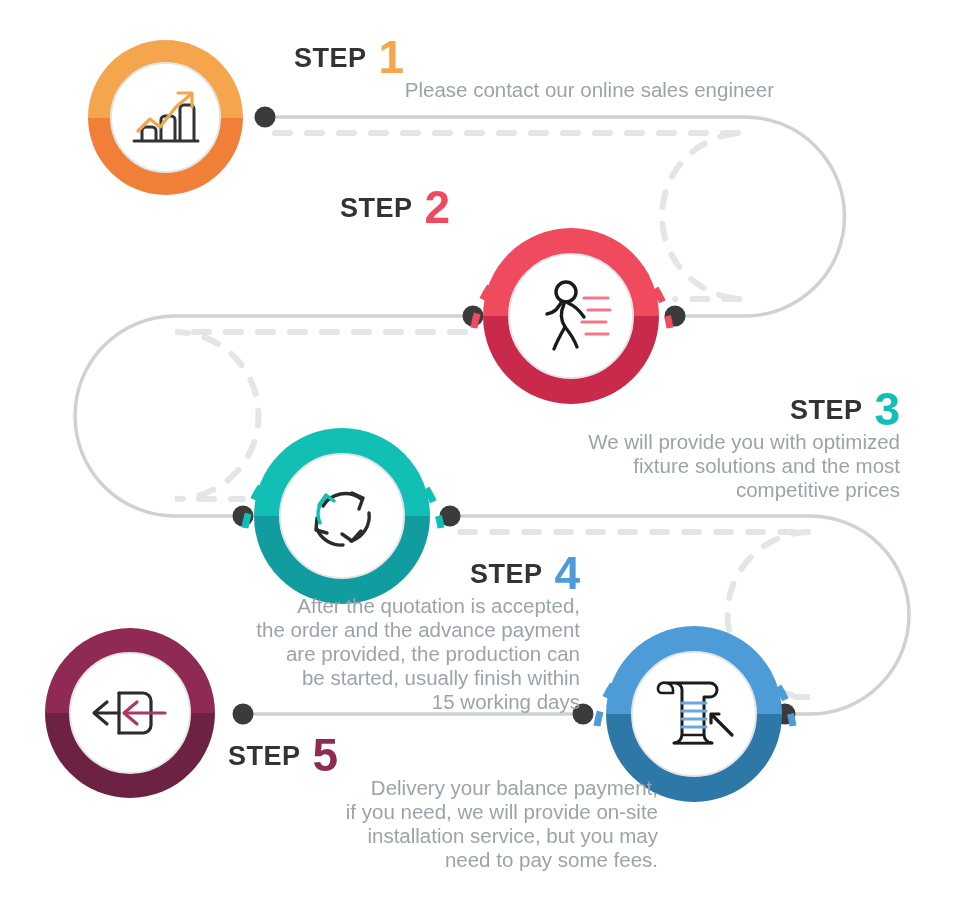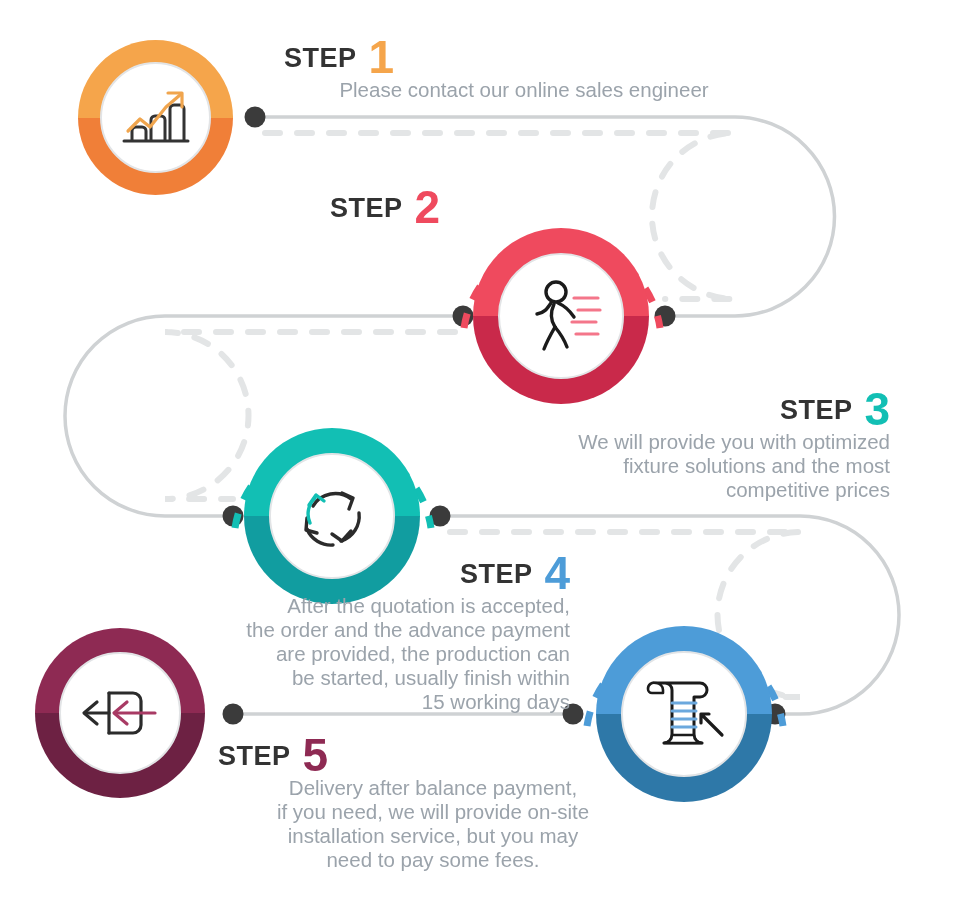--- a/index.html
+++ b/index.html
@@ -1,20 +1,20 @@
 <!DOCTYPE html>
 <html><head>
 <meta charset="utf-8">
 <style>
   html,body{margin:0;padding:0;background:#ffffff;}
   body{
     width:960px;height:908px;position:relative;overflow:hidden;
     font-family:"Liberation Sans", sans-serif;
   }
-  #stage{position:absolute;left:0;top:0;width:852px;height:908px;}
+  #stage{position:absolute;left:10px;top:0;width:852px;height:908px;}
 
   
   #connectors{position:absolute;left:0;top:0;width:960px;height:908px;}
 
   
   .node{position:absolute;}
   .ring{
     position:absolute;left:0;top:0;border-radius:50%;
     overflow:hidden;
   }
@@ -41,21 +41,21 @@
   }
   .hdr .num{
     font-size:46px;font-weight:bold;line-height:.78;
     margin-left:12px;position:relative;top:4px;
   }
   .desc{
     font-size:20.5px;color:#9ba3ab;line-height:1.17;
     font-weight:400;white-space:pre-line;
   }
   .ta-left .hdr{justify-content:flex-start;}
-  .ta-left .desc{text-align:center;}
+  .ta-left .desc{text-align:right;}
   .ta-right .hdr{justify-content:flex-end;}
   .ta-right .desc{text-align:right;}
 </style>
 </head>
 <body>
 
 <div id="stage">
 
   <svg id="connectors" viewBox="0 0 960 908">
 
@@ -227,19 +227,19 @@
         </svg>
       </span>
     </div>
   </div>
 
   <div class="block ta-left" style="left:218px;top:734px;width:430px;">
     <div class="hdr">
       <span class="word">STEP</span>
       <span class="num" style="color:#8e2a53;">5</span>
     </div>
-    <div class="desc" style="margin-top:6px;">Delivery after balance payment,
+    <div class="desc" style="margin-top:6px;">Delivery your balance payment,
 if you need, we will provide on-site
 installation service, but you may
 need to pay some fees.</div>
   </div>
 
 </div>
 
 </body></html>

